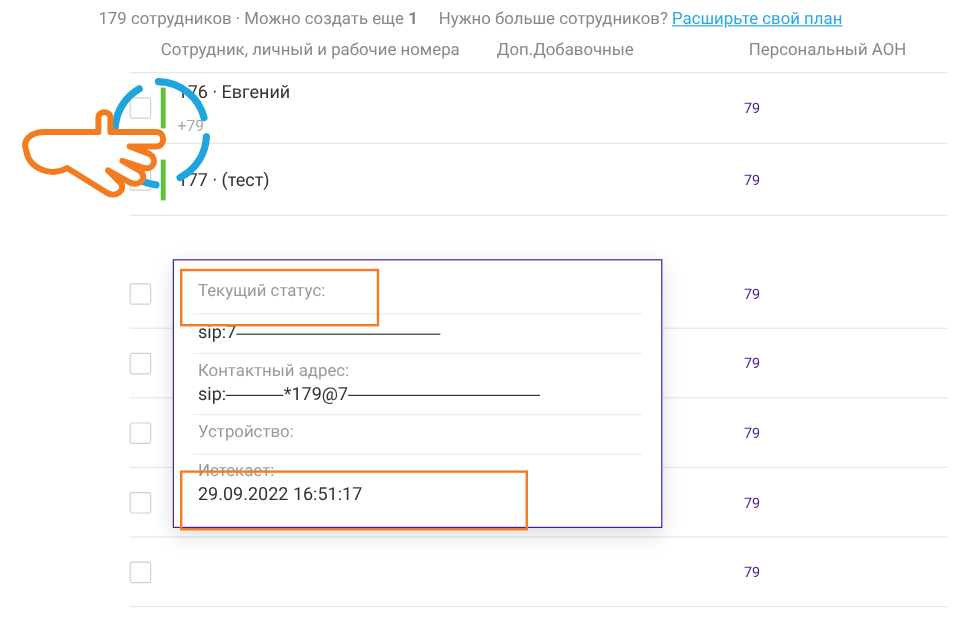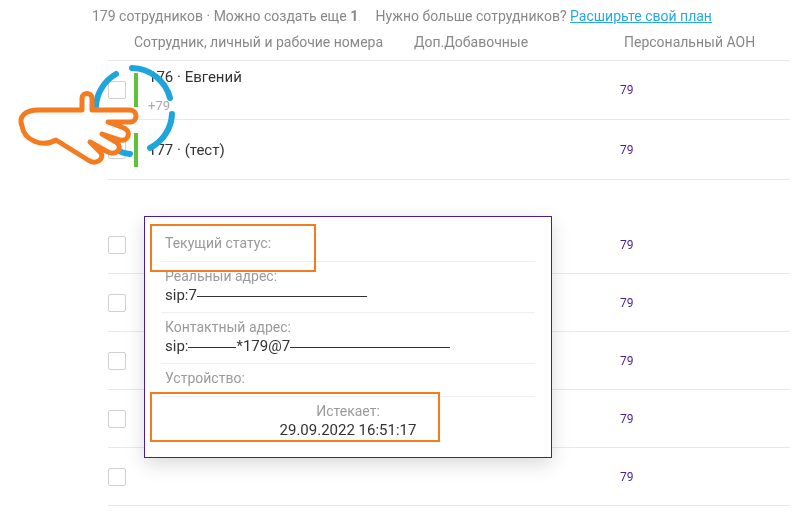--- a/index.html
+++ b/index.html
@@ -11,21 +11,20 @@
     width: 806px;
     height: 523px;
     position: relative;
     overflow: hidden;
   }
 
   .top-info {
     padding: 8px 0 4px 82px;
     color: #888;
     font-size: 14px;
-    margin-left: 10px;
   }
   .top-info .link { color: #29a8e0; }
 
   .header-row {
     display: flex;
     align-items: flex-start;
     padding: 6px 0 10px 108px;
     color: #888;
     font-size: 14px;
   }
@@ -82,21 +81,21 @@
     border: 1px solid #4c1d95;
     box-shadow: 0 6px 18px rgba(0,0,0,0.15);
     padding: 12px 16px 10px 16px;
     z-index: 5;
   }
   .detail-block {
     padding: 6px 4px 8px 4px;
     border-bottom: 1px solid #eee;
     position: relative;
   }
-  .detail-block:last-child { border-bottom: none; text-align: center; }
+  .detail-block:last-child { border-bottom: none; }
   .detail-label { color: #9a9a9a; font-size: 14px; margin-bottom: 2px; }
   .detail-value { color: #333; font-size: 15px; }
   .redact-line {
     display: inline-block;
     border-top: 1.5px solid #333;
     vertical-align: middle;
     height: 0;
   }
   .hl-orange-box {
     position: absolute;
@@ -202,21 +201,20 @@
   </div>
 </div>
 
 <div class="detail-card">
 
   <div class="detail-block">
     <div class="detail-label">Текущий статус:</div>
   </div>
 
   <div class="detail-block">
-    <div class="detail-label">Реальный адрес:</div>
     <div class="detail-value">
       <span>sip:7</span><span class="redact-line" style="width:170px"></span>
     </div>
   </div>
 
   <div class="detail-block">
     <div class="detail-label">Контактный адрес:</div>
     <div class="detail-value">
       <span>sip:</span><span class="redact-line" style="width:48px"></span><span>*179@7</span><span class="redact-line" style="width:160px"></span>
     </div>

